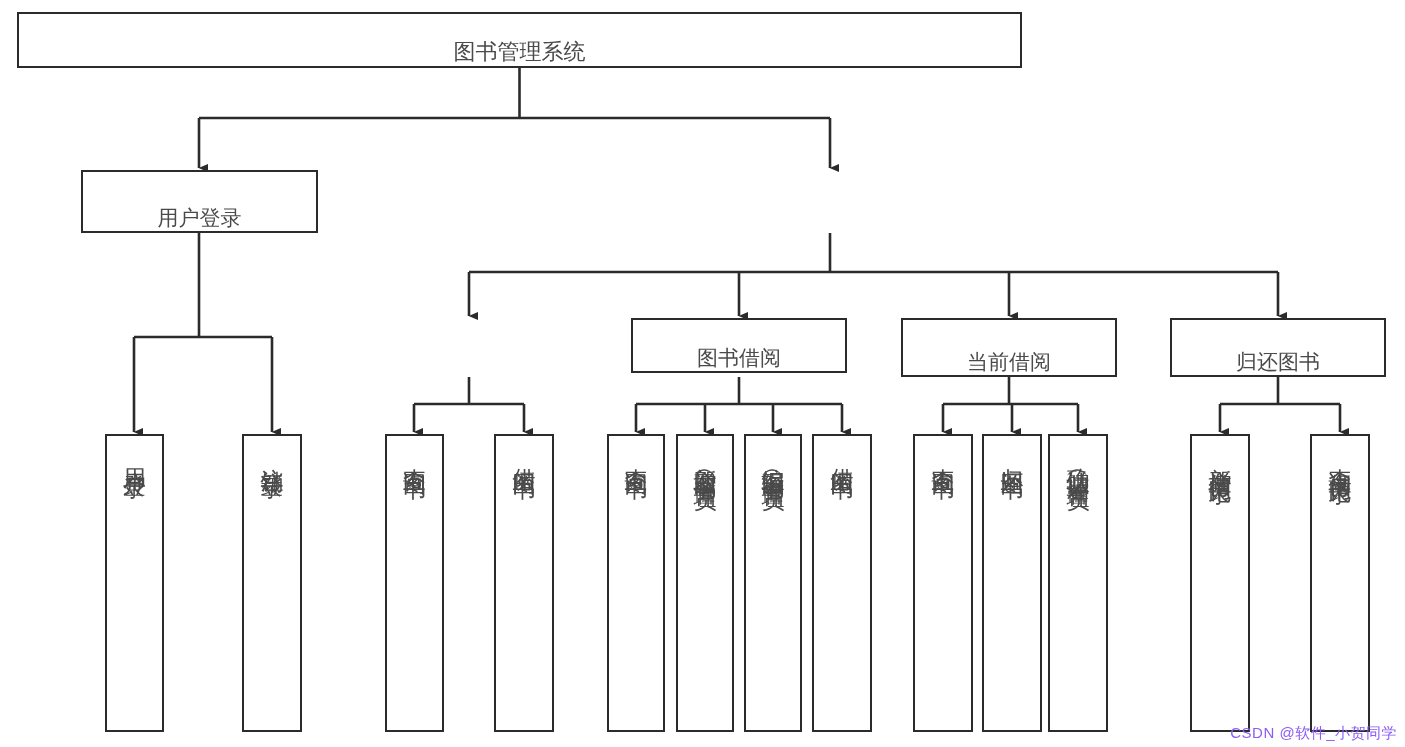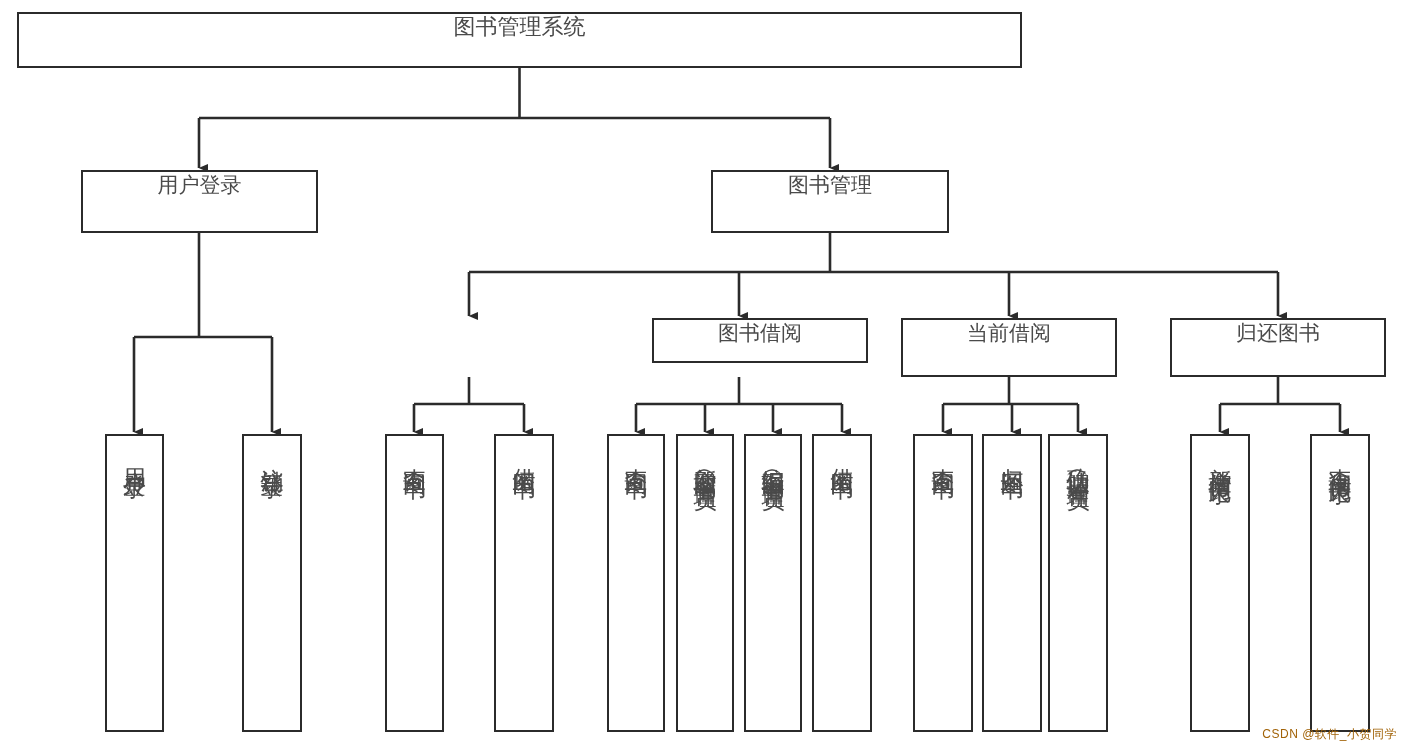--- a/index.html
+++ b/index.html
@@ -16,21 +16,21 @@
   
   #wires{position:absolute;left:0;top:0;width:1405px;height:747px;}
 
   
   .node{
     position:absolute;
     box-sizing:border-box;
     background:#ffffff;
     border:2px solid #2b2b2b;
     display:flex;
-    align-items:flex-start;
+    align-items:flex-end;
     justify-content:center;
     color:#3c3c3c;
   }
   .node-label{
     display:block;
     text-align:center;
     line-height:1.22;
     white-space:nowrap;
     color:#4a4a4a;
   }
@@ -51,22 +51,22 @@
     letter-spacing:3px;
     line-height:1;
     white-space:nowrap;
   }
 
   
   #watermark{
     position:absolute;
     right:8px;
     bottom:4px;
-    font-size:12px;
-    color:#a16207;
+    font-size:15px;
+    color:#8b5cf6;
     letter-spacing:0.5px;
     white-space:nowrap;
     pointer-events:none;
   }
 </style>
 </head>
 <body>
 
 <div id="diagram">
 
@@ -123,26 +123,23 @@
   </svg>
 
   <div class="node h-node" id="node-root" style="left:17px;top:12px;width:1005px;height:56px;">
     <span class="node-label">图书管理系统</span>
   </div>
 
   <div class="node h-node" style="left:81px;top:170px;width:237px;height:63px;">
     <span class="node-label">用户登录</span>
   </div>
 
-  <div class="node h-node" style="left:711px;top:170px;width:238px;height:63px;">
-    <span class="node-label">图书管理</span>
-  </div>
 
 
-  <div class="node h-node" style="left:652px;top:318px;width:216px;height:45px;">
+  <div class="node h-node" style="left:631px;top:318px;width:216px;height:55px;">
     <span class="node-label">图书借阅</span>
   </div>
 
   <div class="node h-node" style="left:901px;top:318px;width:216px;height:59px;">
     <span class="node-label">当前借阅</span>
   </div>
 
   <div class="node h-node" style="left:1170px;top:318px;width:216px;height:59px;">
     <span class="node-label">归还图书</span>
   </div>

